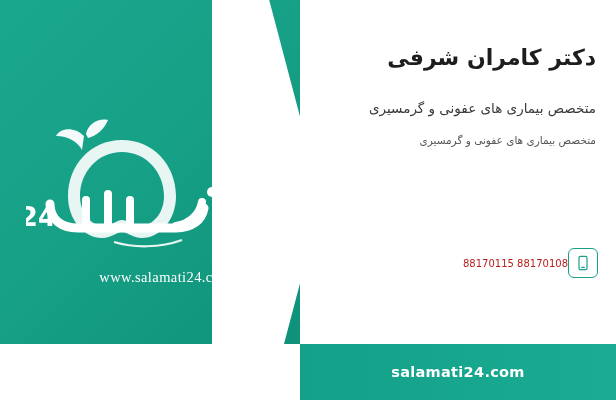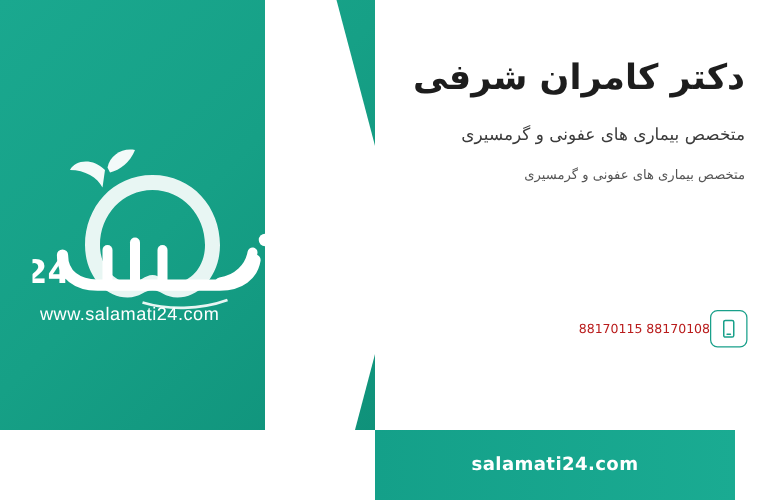--- a/index.html
+++ b/index.html
@@ -52,41 +52,41 @@
   .logo-wrap {
     position: absolute;
     left: 14px; top: 108px;
     width: 210px; height: 160px;
     color: #ffffff;
     margin-left: 12px;
   }
   .logo-svg { display: block; }
   .logo-site {
     position: absolute;
-    left: 6px; top: 136px;
+    left: 6px; top: 161px;
     width: 200px;
-    text-align: left;
+    text-align: right;
     font-size: 14.5px;
     letter-spacing: .4px;
     color: #ffffff;
-    font-family: Liberation Sans, sans-serif;
+    font-family: Liberation Serif, serif;
   }
 
   
   .right {
     position: absolute;
     left: 300px; top: 0;
     width: 316px; height: 400px;
   }
   .doc-name {
     position: absolute;
     right: 20px; top: 44px;
     width: 286px;
     text-align: right;
-    font-size: 28px;
+    font-size: 22px;
     font-weight: bold;
     color: #1d1d1d;
     line-height: 1.3;
     direction: rtl;
   }
   .doc-spec {
     position: absolute;
     right: 20px; top: 100px;
     width: 286px;
     text-align: right;
@@ -136,21 +136,21 @@
     color: #b91c1c;
     direction: rtl;
     order: 1;
   }
   .c-text.small { font-size: 9.5px; color: #333; line-height: 1.5; }
 
   
   .bottom-bar {
     position: absolute;
     left: 300px; bottom: 0;
-    width: 288px; height: 56px;
+    width: 316px; height: 56px;
     background: #19a08a;
     background: linear-gradient(90deg, #14a089 0%, #1aab92 100%);
     display: flex; align-items: center; justify-content: center;
   }
   .bottom-bar span {
     color: #ffffff;
     font-size: 14.5px;
     font-weight: bold;
     letter-spacing: .3px;
   }

